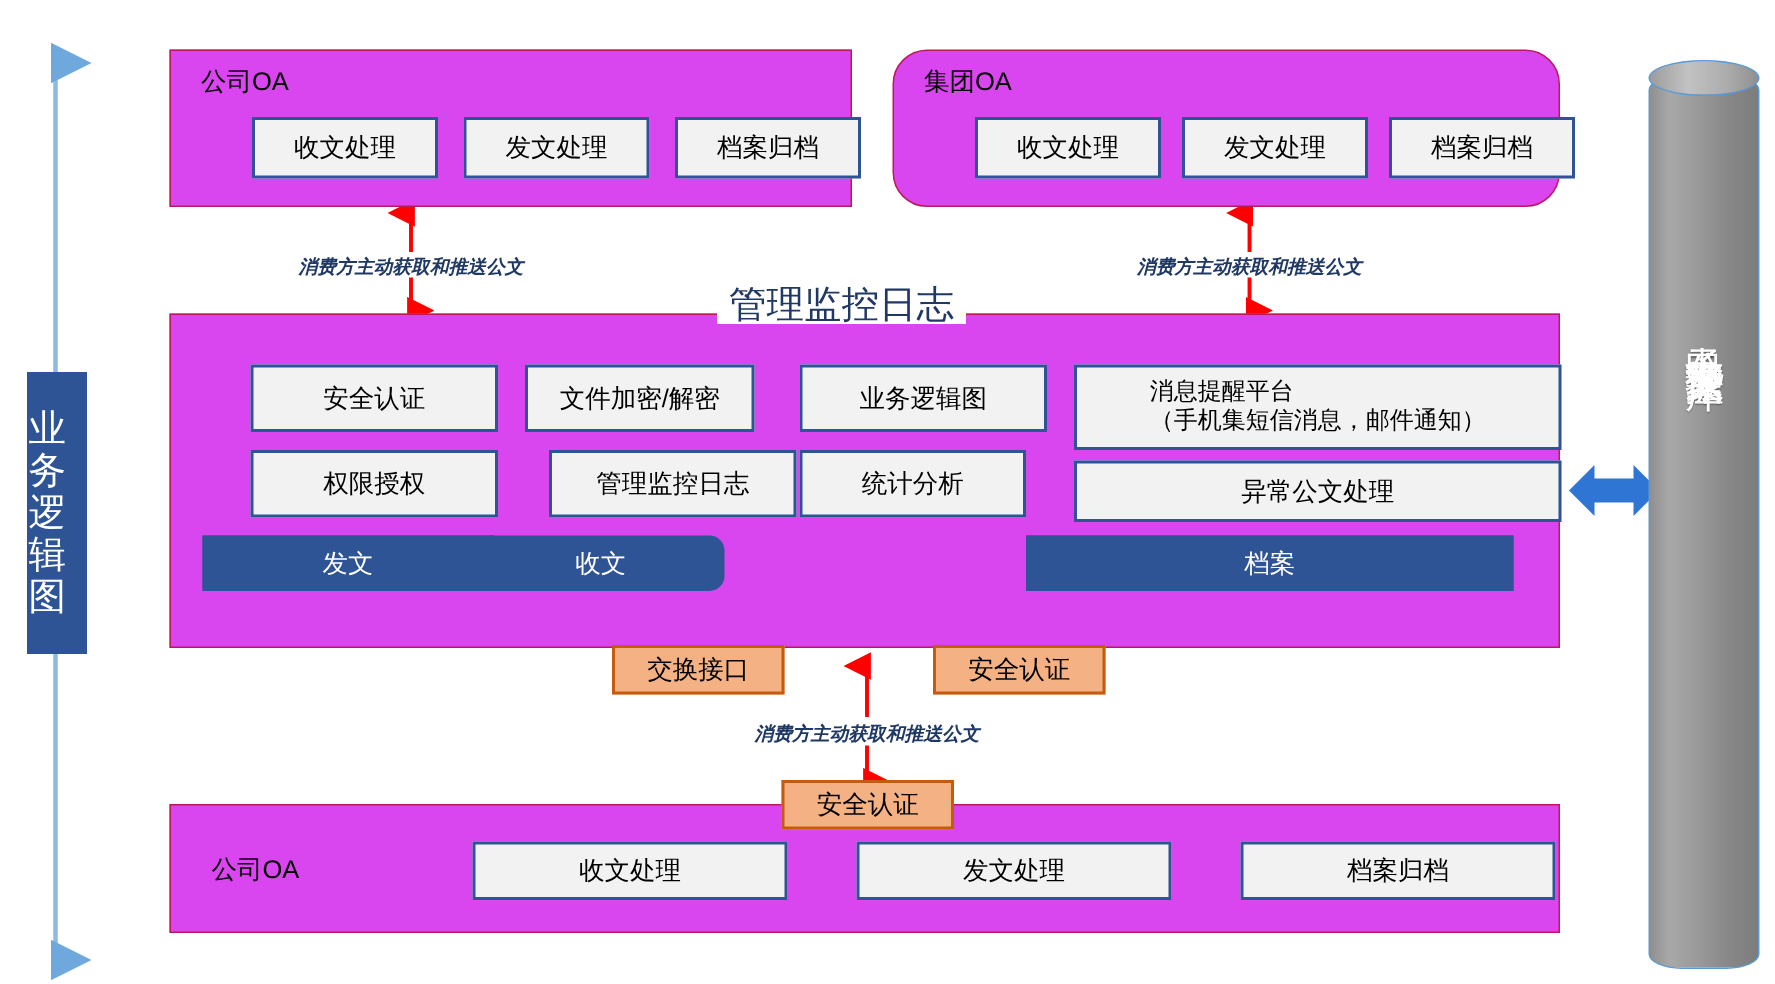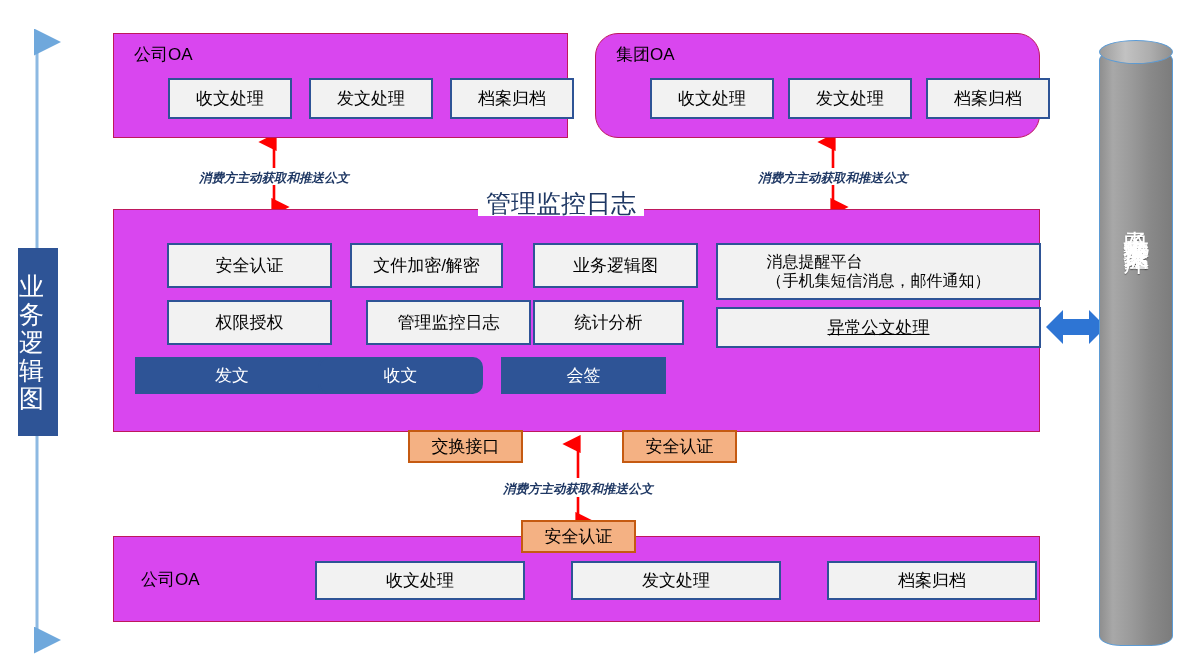--- a/index.html
+++ b/index.html
@@ -199,25 +199,25 @@
 
     <div class="abs node" style="left:21px; top:33px; width:165px; height:45px;">安全认证</div>
     <div class="abs node" style="left:204px; top:33px; width:153px; height:45px;">文件加密/解密</div>
     <div class="abs node" style="left:387px; top:33px; width:165px; height:45px;">业务逻辑图</div>
     <div class="abs node" style="left:570px; top:33px; width:325px; height:57px; font-size:16px;">消息提醒平台
 （手机集短信消息，邮件通知）</div>
 
     <div class="abs node" style="left:21px; top:90px; width:165px; height:45px;">权限授权</div>
     <div class="abs node" style="left:220px; top:90px; width:165px; height:45px;">管理监控日志</div>
     <div class="abs node" style="left:387px; top:90px; width:151px; height:45px;">统计分析</div>
-    <div class="abs node" style="left:570px; top:97px; width:325px; height:41px;text-decoration:underline;">异常公文处理</div>
+    <div class="abs node" style="left:570px; top:97px; width:325px; height:41px;">异常公文处理</div>
 
     <div class="abs node-filled" style="left:21px; top:147px; width:194px; height:37px;">发文</div>
     <div class="abs node-filled" style="left:204px; top:147px; width:165px; height:37px;border-radius:10px;">收文</div>
-    <div class="abs node-filled" style="left:387px; top:147px; width:165px; height:37px;">会签</div>
+    <div class="abs node-filled" style="left:570px; top:147px; width:325px; height:37px;">档案</div>
   </div>
 
   <div class="abs center-title" style="left:478px; top:191px;">管理监控日志</div>
 
   <div class="abs node-orange" style="left:408px; top:430px; width:115px; height:33px;">交换接口</div>
   <div class="abs node-orange" style="left:622px; top:430px; width:115px; height:33px;">安全认证</div>
 
   <div class="abs flow-label" style="left:478px; top:481px; width:200px;">消费方主动获取和推送公文</div>
 
   <div class="abs panel" style="left:113px; top:536px; width:927px; height:86px;">

